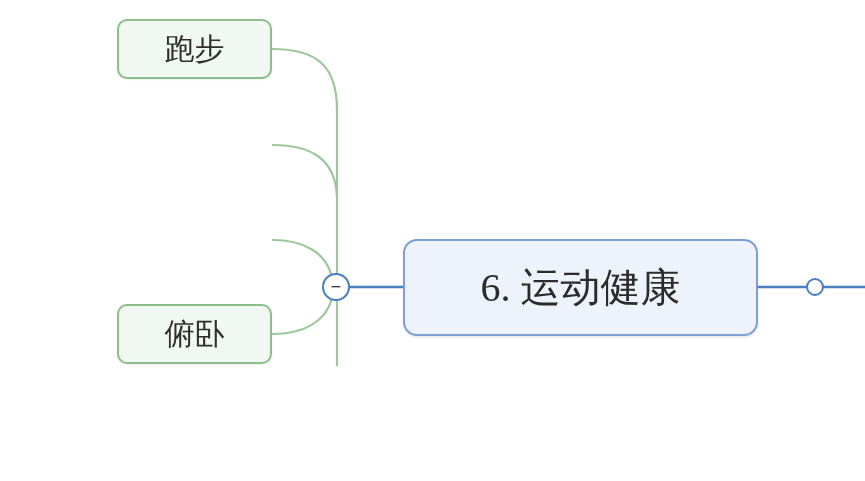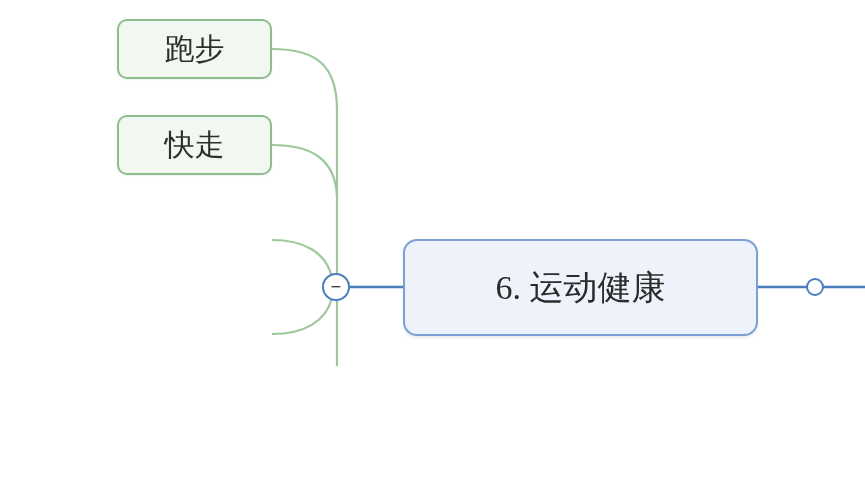--- a/index.html
+++ b/index.html
@@ -40,21 +40,21 @@
     top: 239px;
     width: 355px;
     height: 97px;
     box-sizing: border-box;
     background: #edf2fb;
     border: 2px solid #7d9fd3;
     border-radius: 14px;
     display: flex;
     align-items: center;
     justify-content: center;
-    font-size: 34px;
+    font-size: 40px;
     color: #2b2b2b;
     box-shadow: 0 2px 3px rgba(0,0,0,0.08);
     cursor: default;
   }
   .collapse-toggle {
     position: absolute;
     left: 305px;
     top: 273px;
     width: 28px;
     height: 28px;
@@ -98,21 +98,21 @@
     <path d="M 255 145 C 296 145 318 160 320 196" fill="none" stroke="#9cc89c" stroke-width="2.2"></path>
     <path d="M 255 240 C 288 240 309 253 315 277" fill="none" stroke="#9cc89c" stroke-width="2.2"></path>
     <path d="M 255 334 C 288 334 309 321 315 298" fill="none" stroke="#9cc89c" stroke-width="2.2"></path>
     <path d="M 255 429 C 296 429 318 414 320 379" fill="none" stroke="#9cc89c" stroke-width="2.2"></path>
 
     <line x1="330" y1="287" x2="387" y2="287" stroke="#4a7ebf" stroke-width="2.5"></line>
     <line x1="740" y1="287" x2="865" y2="287" stroke="#4a7ebf" stroke-width="2.5"></line>
   </svg>
 
   <div class="child-node" style="top:19px">跑步</div>
-  <div class="child-node" style="top:115px">快走</div>
+  <div class="child-node" style="top:304px">俯卧</div>
 
   <div class="main-node">6. 运动健康</div>
 
   <div class="collapse-toggle">
     <span class="minus">−</span>
   </div>
 
   <div class="link-handle"></div>
 
 </div>

